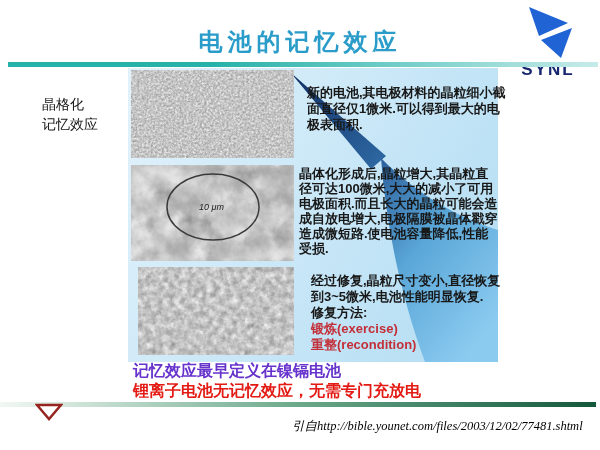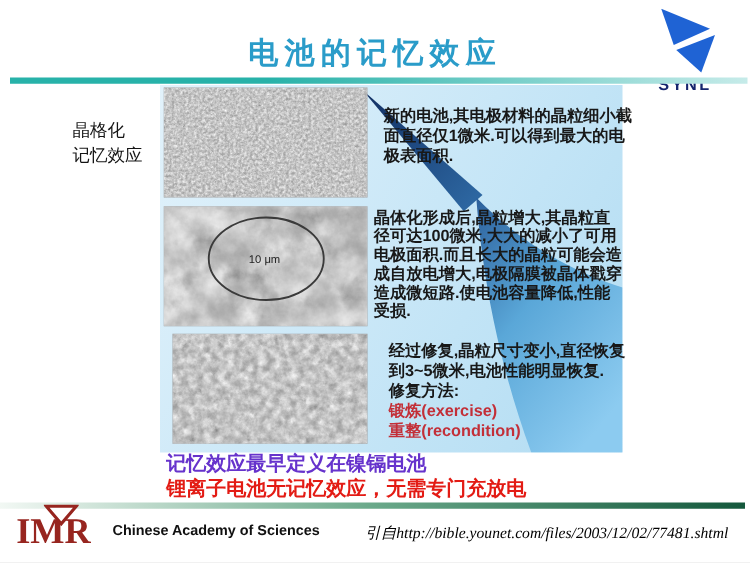--- a/index.html
+++ b/index.html
@@ -9,41 +9,41 @@
   }
   .preline{white-space:pre-line;}
 
   
   .title{
     position:absolute;top:26px;left:0;width:100%;text-align:center;
     font-size:24px;font-weight:bold;color:#2a9cc9;letter-spacing:5px;
   }
   .synl{position:absolute;top:7px;right:14px;width:76px;text-align:center;}
   .synl svg{display:block;margin:0 auto;}
-  .synl-label{font-size:13px;font-weight:bold;color:#16256e;letter-spacing:2px;margin-top:1px;}
+  .synl-label{font-size:17px;font-weight:bold;color:#16256e;letter-spacing:2px;margin-top:1px;}
   .top-bar{
     position:absolute;left:8px;top:62px;width:590px;height:5px;
     background:linear-gradient(to right,#27b2a9 35%,#c6ebe9);
   }
 
   
   .side-label{
     position:absolute;left:42px;top:94px;font-size:14px;color:#141414;
-    line-height:1.45;white-space:pre-line;margin-left:16px;
+    line-height:1.45;white-space:pre-line;
   }
 
   
   .panel{
     position:absolute;left:128px;top:68px;width:370px;height:294px;
     background:linear-gradient(120deg,#e2f2fb,#c2e4f6 65%,#b2dcf2);
   }
   .panel-deco{position:absolute;left:0;top:0;}
   .sem{position:absolute;overflow:hidden;background:#9a9a9a;}
   #sem1{left:3px;top:2px;width:163px;height:88px;}
-  #sem2{left:3px;top:97px;width:163px;height:96px;}
+  #sem2{left:3px;top:97px;width:163px;height:96px;font-style:italic;}
   #sem3{left:10px;top:199px;width:156px;height:88px;}
 
   .tb{
     position:absolute;width:200px;font-size:13px;font-weight:bold;color:#181818;
   }
   #tb1{left:179px;top:17px;line-height:16px;}
   #tb2{left:171px;top:98px;line-height:15px;}
   #tb3{left:171px;top:205px;line-height:16px;margin-left:12px;}
   .repair{color:#c32f38;}
 
@@ -164,25 +164,23 @@
       <div class="repair">重整(recondition)</div>
     </div>
   </div>
 
   <div class="note1">记忆效应最早定义在镍镉电池</div>
   <div class="note2">锂离子电池无记忆效应，无需专门充放电</div>
 
   <div class="green-bar"></div>
 
   <div class="imr">
-    <span>IMR</span>
     <svg class="imr-tri" width="28" height="18" viewBox="0 0 28 18">
       <polygon points="2,2 26,2 14,16" fill="#ffffff" stroke="#97251f" stroke-width="2.5"></polygon>
     </svg>
   </div>
 
   <div class="institute">
-    <div>Chinese Academy of Sciences</div>
   </div>
 
   <div class="citation">引自http://bible.younet.com/files/2003/12/02/77481.shtml</div>
 
 </div>
 
 </body></html>

